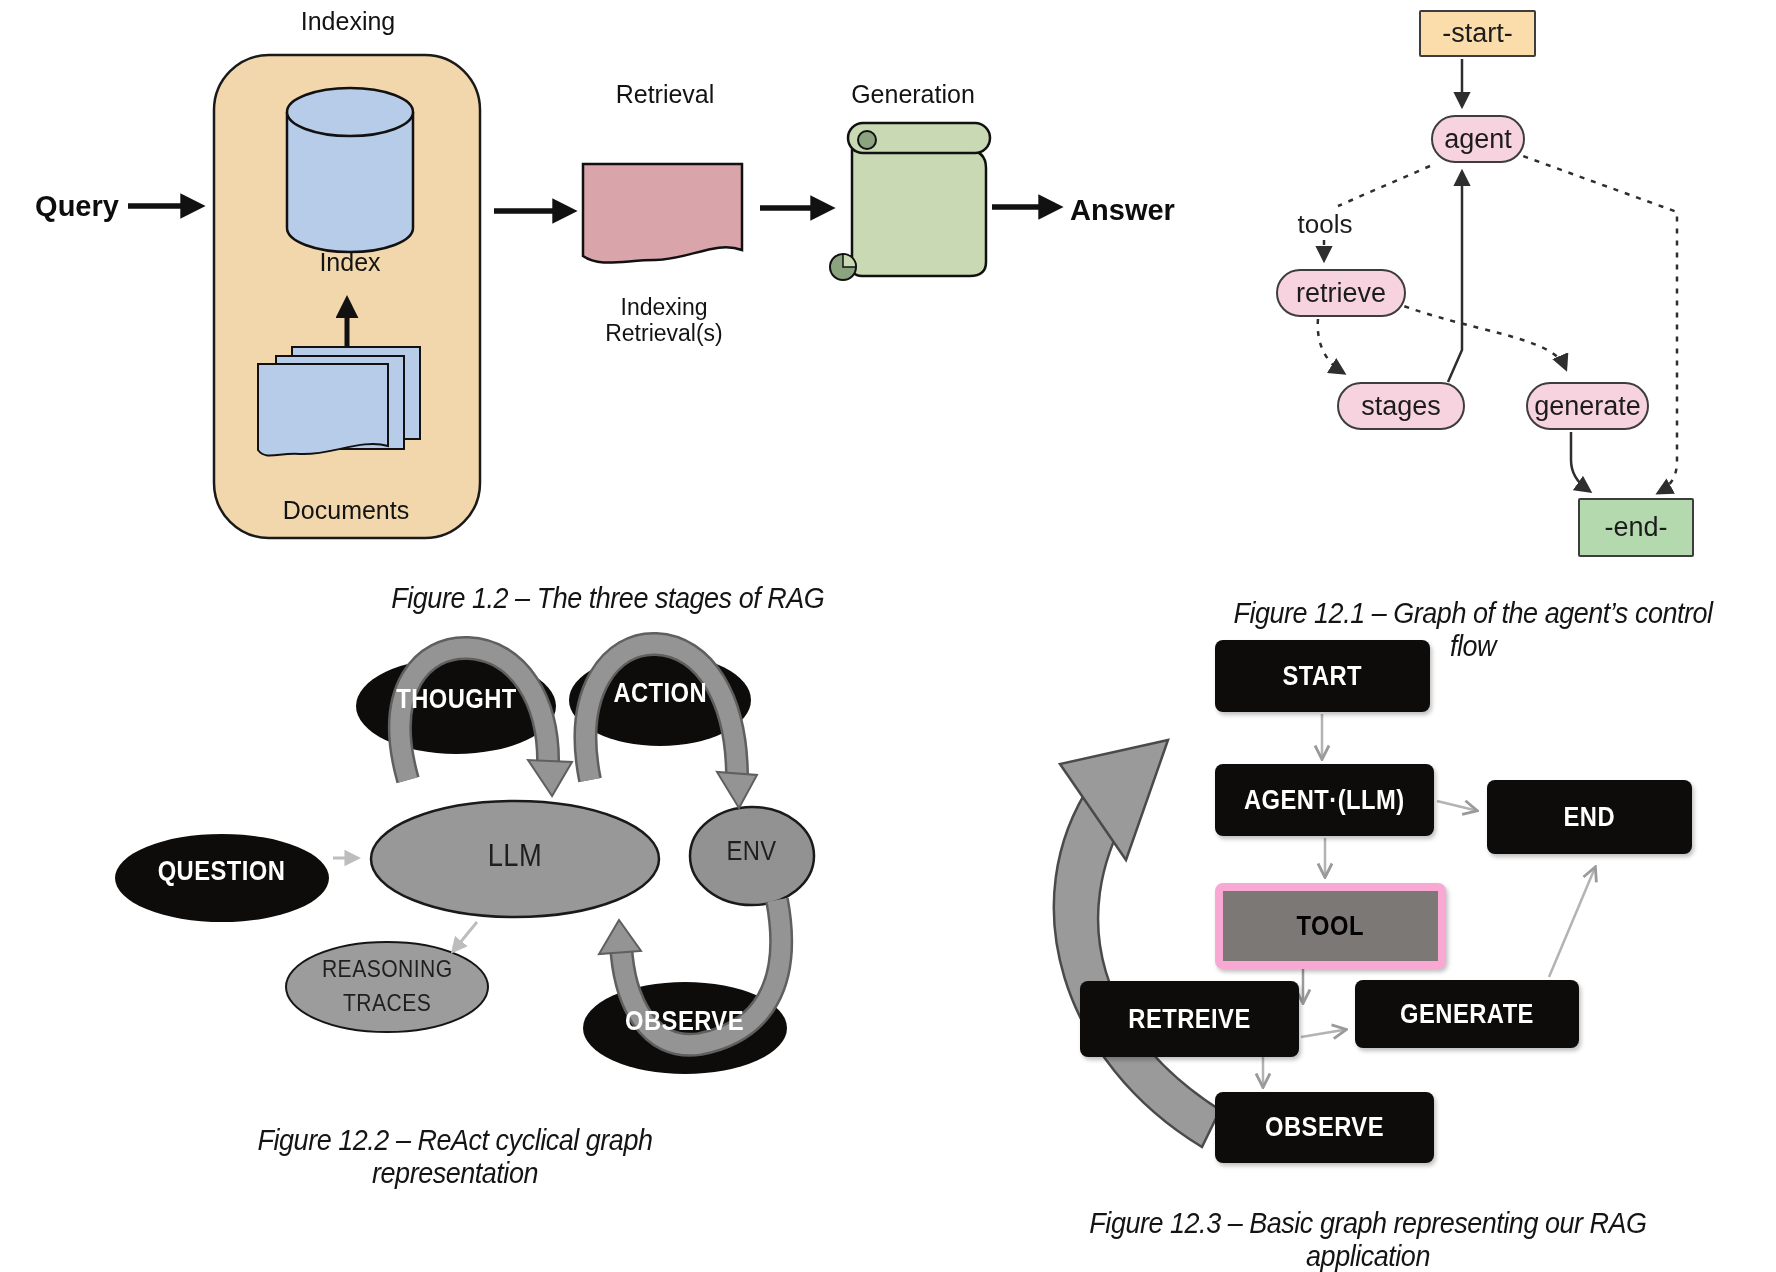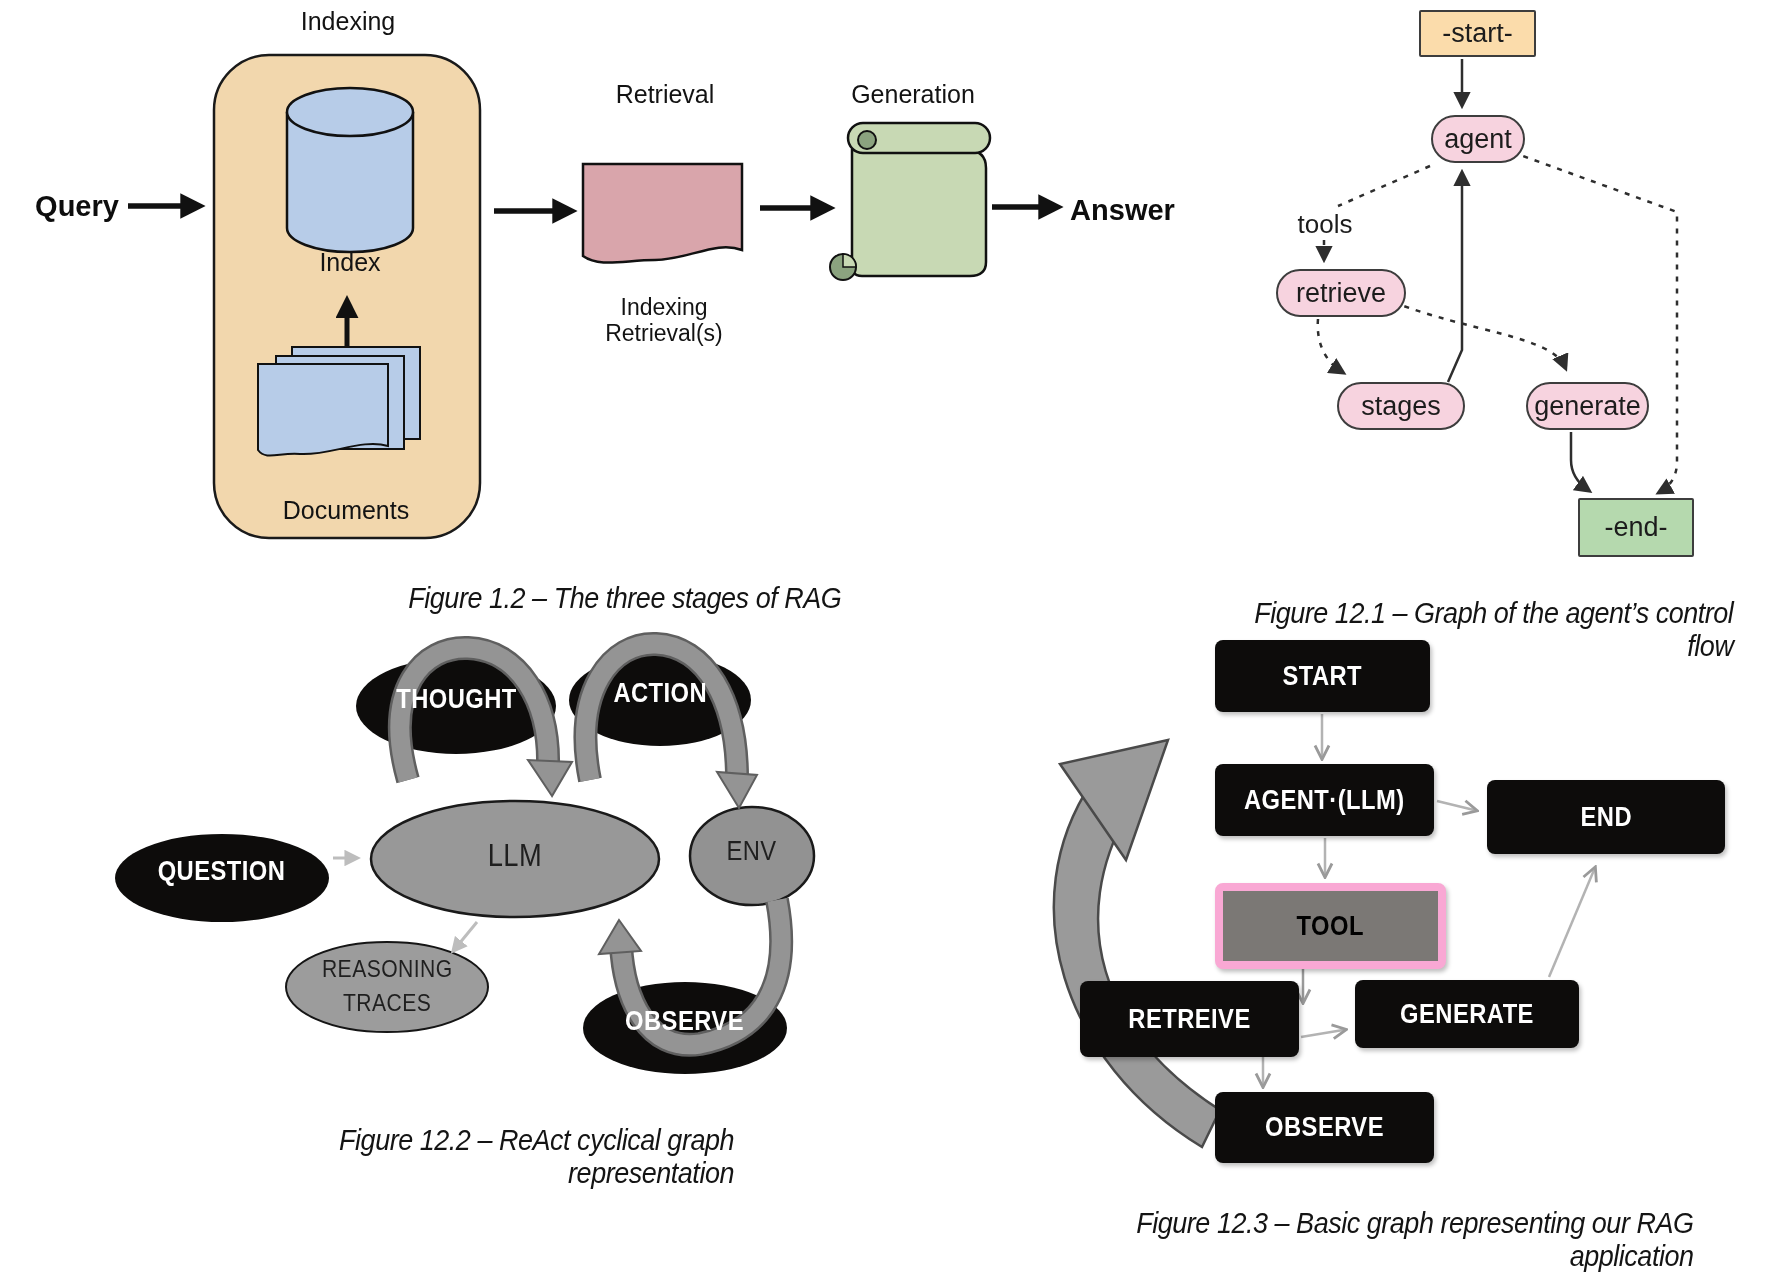--- a/index.html
+++ b/index.html
@@ -6,21 +6,21 @@
   .canvas{
     position:relative;width:1776px;height:1272px;background:#fff;overflow:hidden;
     font-family:"Liberation Sans", sans-serif;color:#131313;
   }
   .layer{position:absolute;left:0;top:0;}
   .lbl{position:absolute;text-align:center;line-height:1.15;}
   .stage-lbl{font-size:25px;font-weight:400;color:#131313;}
   .bold-lbl{font-size:29px;font-weight:700;color:#0d0d0d;}
   .small-lbl{font-size:23px;font-weight:400;color:#131313;}
   .caption{
-    position:absolute;text-align:right;font-style:italic;font-size:29px;
+    position:absolute;text-align:center;font-style:italic;font-size:29px;
     color:#141414;font-weight:400;letter-spacing:-0.5px;
   }
   .caption .squish{display:inline-block;transform:scaleX(0.93);transform-origin:center;}
   
   .node121{
     position:absolute;display:flex;align-items:center;justify-content:center;
     font-size:27px;color:#1c1c1c;box-sizing:border-box;border:2.5px solid #3d3d3d;margin-left:16px;
   }
   .pill121{background:var(--pink-node);border-radius:25px;}
   .rect121s{background:var(--start-peach);border-radius:2px;}
@@ -197,21 +197,21 @@
   <div class="caption" style="left:155px;top:1124px;width:600px;">
     <span class="squish">Figure 12.2 – ReAct cyclical graph representation</span>
   </div>
 
   <div class="node123" style="left:1215px;top:640px;width:215px;height:72px;">
       <span class="squish">START</span>
     </div>
   <div class="node123" style="left:1215px;top:764px;width:219px;height:72px;">
       <span class="squish">AGENT·(LLM)</span>
     </div>
-  <div class="node123" style="left:1487px;top:780px;width:238px;height:74px;">
+  <div class="node123" style="left:1487px;top:780px;width:205px;height:74px;">
       <span class="squish">END</span>
     </div>
   <div class="node123 gray" style="left:1215px;top:883px;width:215px;height:70px;">
       <span class="squish">TOOL</span>
     </div>
   <div class="node123" style="left:1080px;top:981px;width:219px;height:76px;">
       <span class="squish">RETREIVE</span>
     </div>
   <div class="node123" style="left:1355px;top:980px;width:224px;height:68px;">
       <span class="squish">GENERATE</span>

